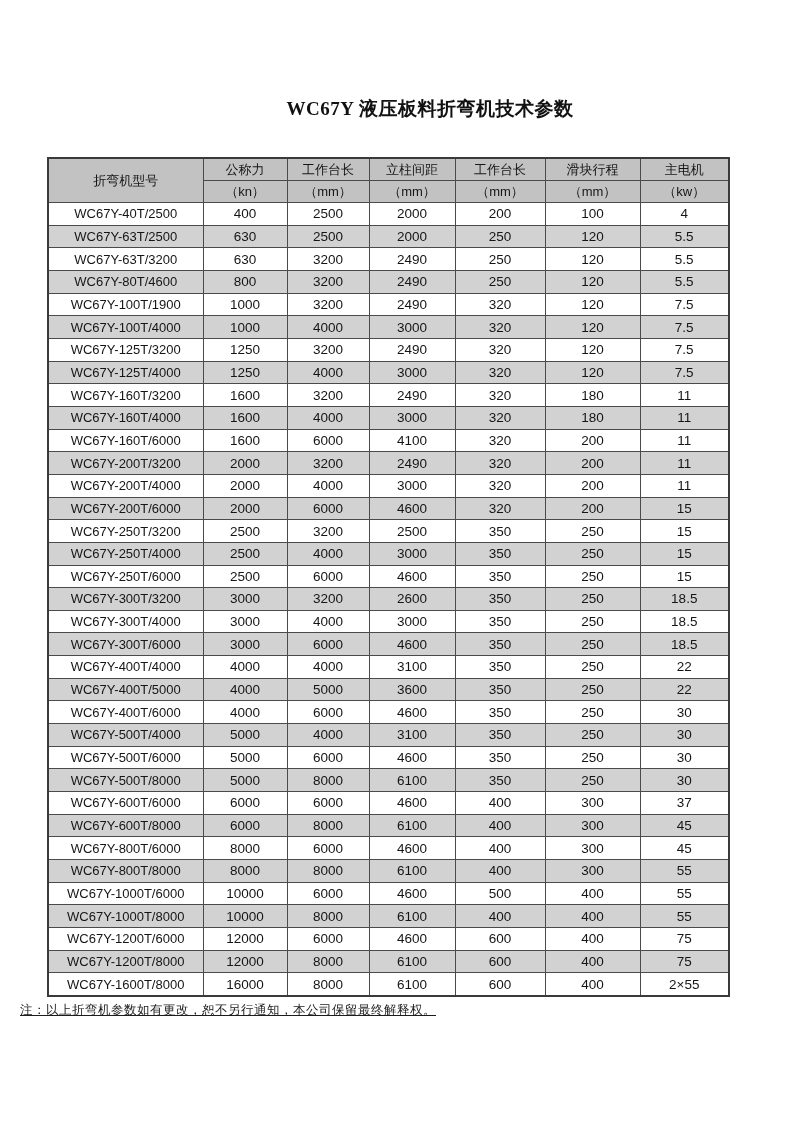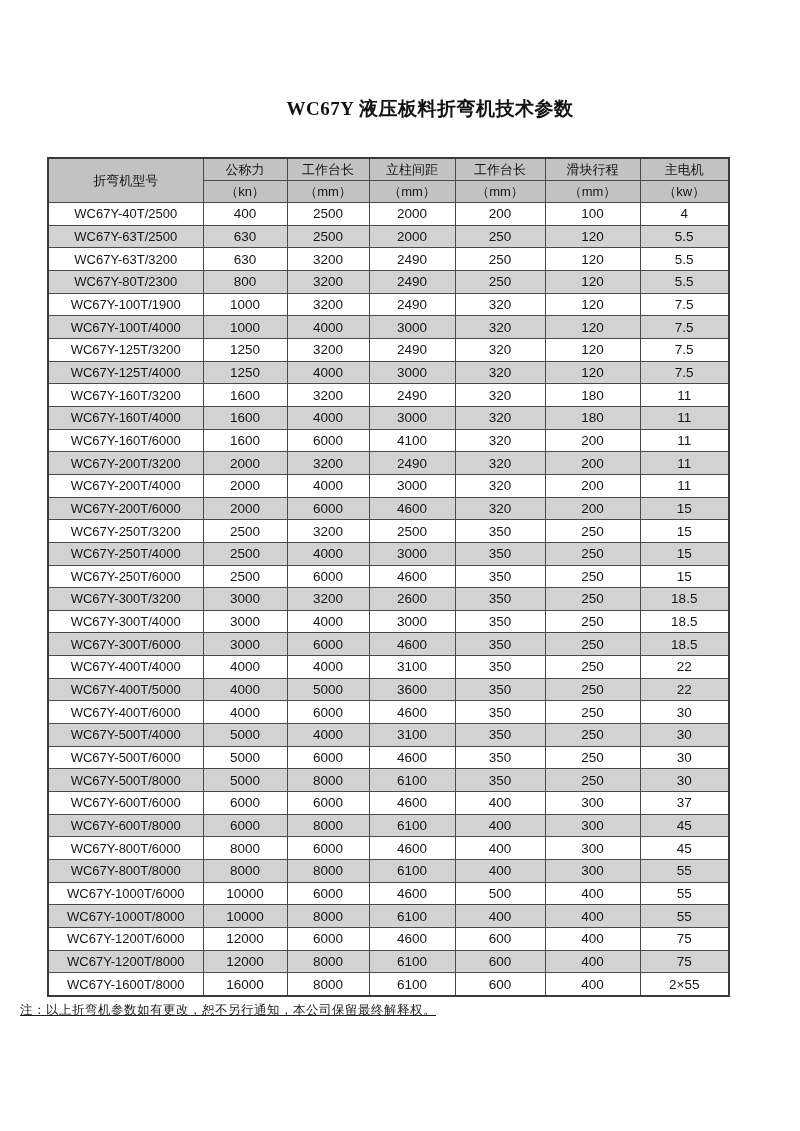--- a/index.html
+++ b/index.html
@@ -128,21 +128,21 @@
         <tr>
           <td class="model-cell">WC67Y-63T/3200</td>
           <td>630</td>
           <td>3200</td>
           <td>2490</td>
           <td>250</td>
           <td>120</td>
           <td>5.5</td>
         </tr>
         <tr class="alt">
-          <td class="model-cell">WC67Y-80T/2300</td>
+          <td class="model-cell">WC67Y-80T/4600</td>
           <td>800</td>
           <td>3200</td>
           <td>2490</td>
           <td>250</td>
           <td>120</td>
           <td>5.5</td>
         </tr>
         <tr>
           <td class="model-cell">WC67Y-100T/1900</td>
           <td>1000</td>

